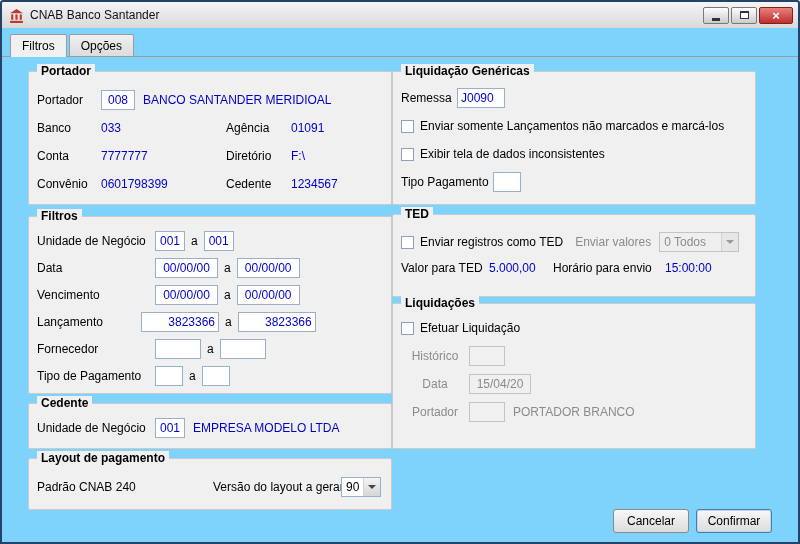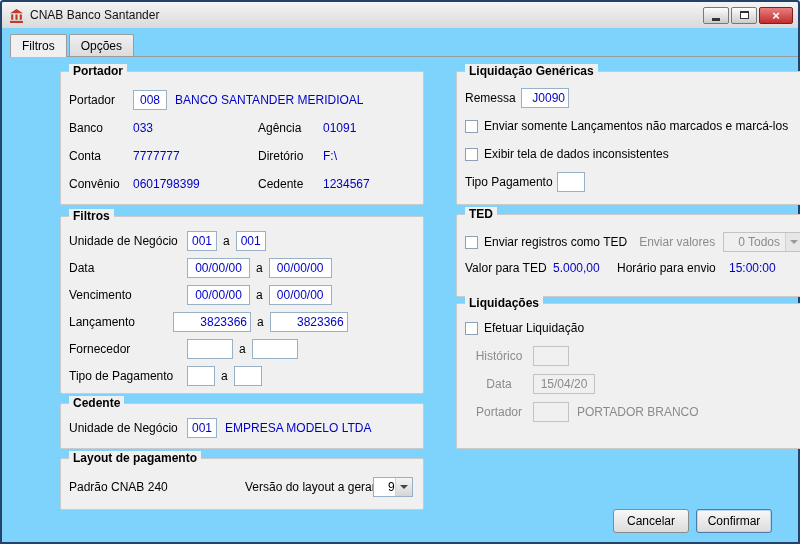--- a/index.html
+++ b/index.html
@@ -16,37 +16,37 @@
            display:flex;align-items:center;justify-content:center;padding:0;cursor:default;}
   .cap-btn.minb,.cap-btn.maxb{width:26px;background:linear-gradient(#fdfdfd,#cccccc);}
   .cap-btn.closeb{width:34px;background:linear-gradient(#e8807f,#c02e2d);border-color:#7e1f1f;
                   color:#fff;font-size:13px;font-weight:bold;line-height:1;}
   .glyph-min{width:8px;height:3px;background:#333;margin-top:8px;}
   .glyph-max{width:9px;height:8px;border:1px solid #333;border-top-width:2px;box-sizing:border-box;background:#fff;}
   .tabs{display:flex;padding:6px 0 0 8px;position:relative;z-index:2;}
   .tab{padding:4px 11px 3px;border:1px solid #9b9b9b;border-bottom:none;border-radius:2px 2px 0 0;
        background:linear-gradient(#f0f0f0,#dcdcdc);margin-right:2px;cursor:default;}
   .tab.active{background:#f0f0f0;padding-bottom:4px;margin-bottom:-1px;}
-  .tabpage{flex:1;border-top:1px solid #9b9b9b;position:relative;padding:14px 26px 0;display:flex;gap:32px;margin-left:32px;}
+  .tabpage{flex:1;border-top:1px solid #9b9b9b;position:relative;padding:14px 26px 0;display:flex;gap:0;}
   .col{width:364px;flex:0 0 364px;display:flex;flex-direction:column;}
   .group{position:relative;border:1px solid #cbcbcb;border-radius:2px;padding:6px 8px 0;box-sizing:border-box;background:#f0f0f0;}
   .group-title{position:absolute;top:-8px;left:8px;background:#f0f0f0;padding:0 4px;font-weight:bold;}
   .row{display:flex;align-items:center;}
   .lbl,.val{flex:none;white-space:nowrap;}
   .blue{color:#0000c8;}
   .gray{color:#8b8b8b;text-align:center;}
   .tb{box-sizing:border-box;height:20px;border:1px solid #98b1c6;background:#fff;
-      font-family:inherit;font-size:12px;padding:0 3px;color:#0000c8;flex:none;text-align:right;}
+      font-family:inherit;font-size:12px;padding:0 3px;color:#0000c8;flex:none;}
   .tb.disabled{background:#f0f0f0;border-color:#c3c3c3;color:#8b8b8b;}
   .center{text-align:center;} .right{text-align:right;}
   .sep{margin:0 6px;flex:none;}
   .checkbox{flex:none;width:13px;height:13px;box-sizing:border-box;border:1px solid #8da0b5;background:#fff;margin-right:6px;}
   .cb-label{white-space:nowrap;}
   .combo{box-sizing:border-box;height:20px;border:1px solid #98b1c6;background:#fff;
-         display:flex;align-items:center;padding-left:14px;flex:none;}
+         display:flex;align-items:center;padding-left:4px;flex:none;}
   .combo .combo-text{flex:1;overflow:hidden;white-space:nowrap;}
   .combo .arrow-box{width:16px;height:100%;display:flex;align-items:center;justify-content:center;
                     background:linear-gradient(#f4f4f4,#d6d6d6);border-left:1px solid #c9d4df;flex:none;}
   .combo .arr{width:0;height:0;border-left:4px solid transparent;border-right:4px solid transparent;border-top:4px solid #444;}
   .combo.disabled{background:#efefef;border-color:#c3c3c3;color:#8b8b8b;}
   .combo.disabled .arrow-box{background:#e6e6e6;}
   .combo.disabled .arr{border-top-color:#9a9a9a;}
   .footer{position:absolute;right:26px;bottom:9px;display:flex;gap:7px;}
   .btn{width:76px;height:24px;box-sizing:border-box;border:1px solid #8a8a8a;border-radius:3px;
        background:linear-gradient(#f8f8f8,#dcdcdc);font-family:inherit;font-size:12px;cursor:default;}

